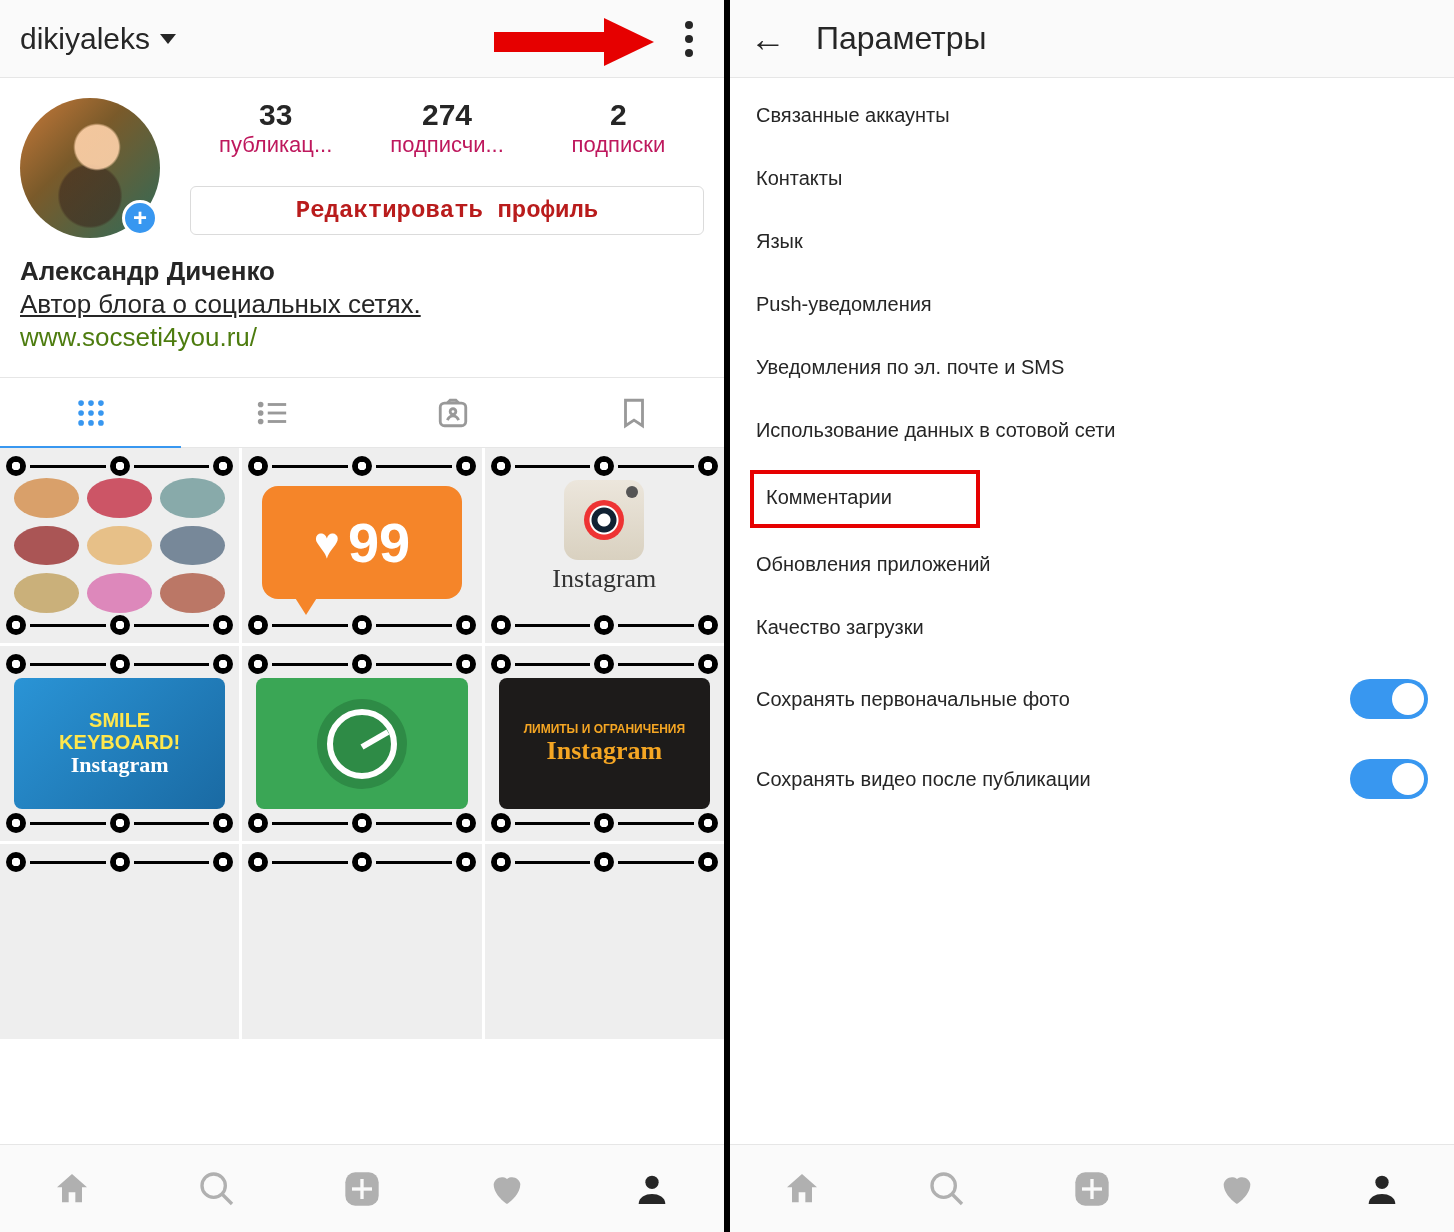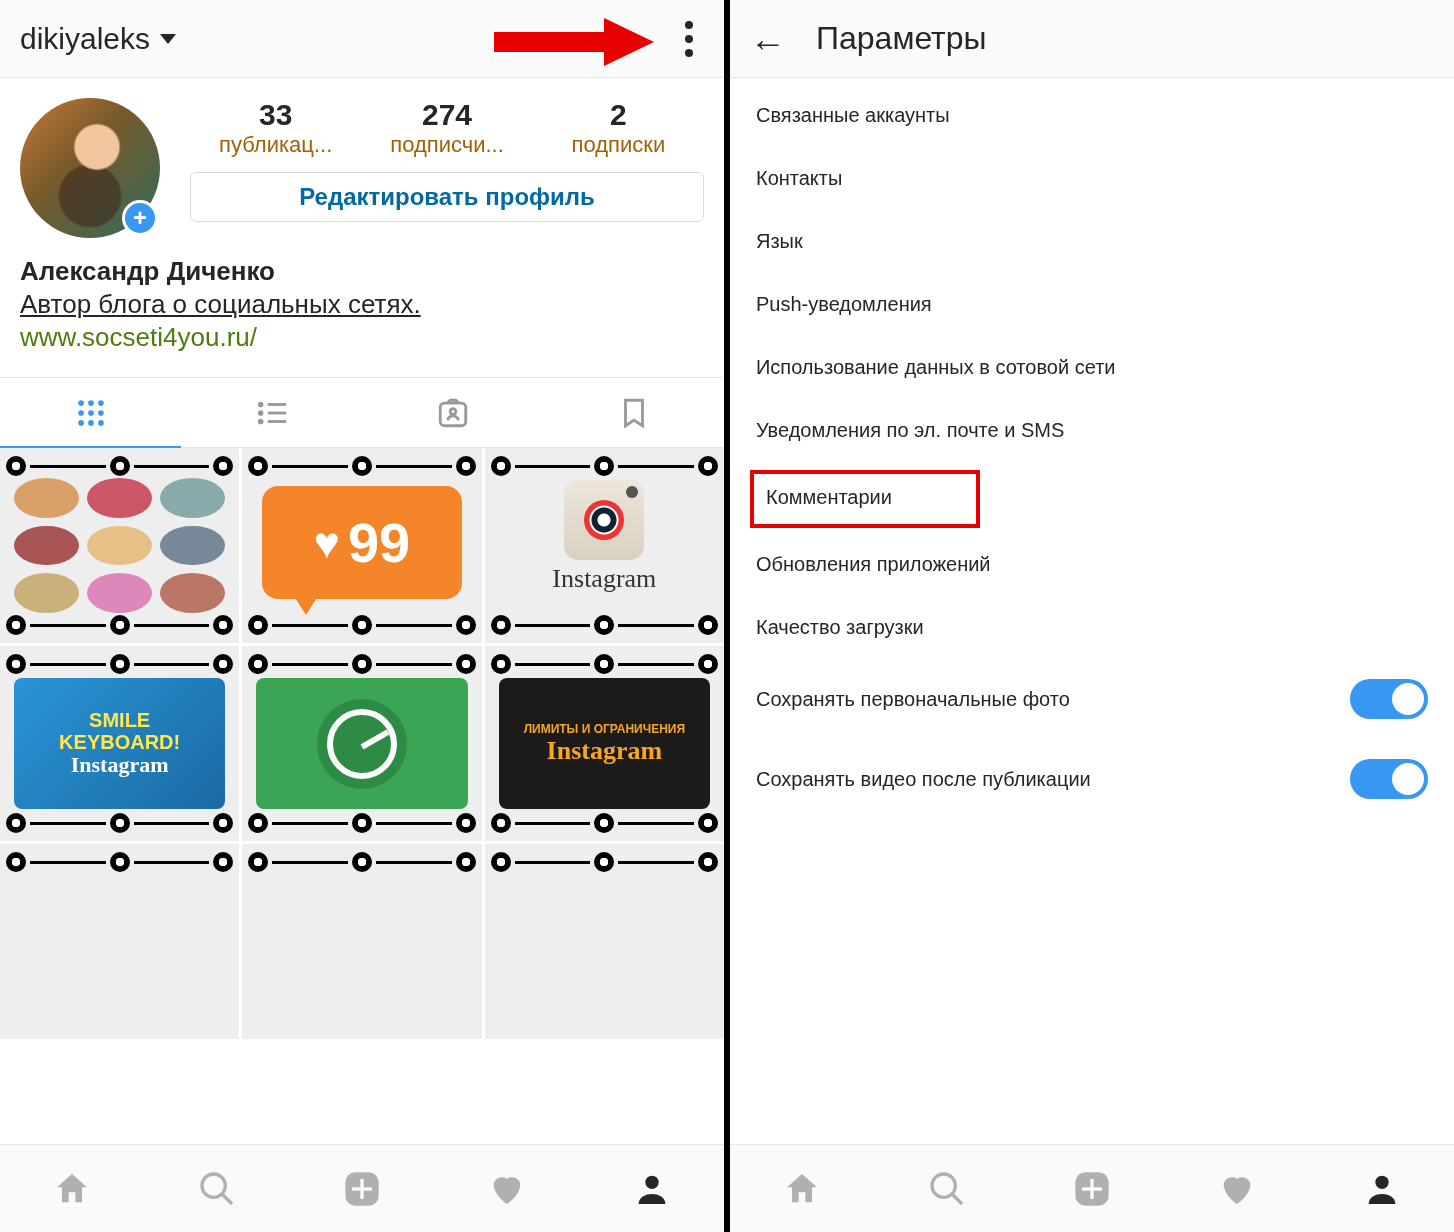--- a/index.html
+++ b/index.html
@@ -114,36 +114,37 @@
   .stat-row {
     display: flex;
     justify-content: space-around;
     text-align: center;
   }
   .stat { flex:1; }
   .stat .n {
     font-size: 30px; font-weight: 700; color: #262626;
   }
   .stat .l {
-    font-size: 22px; color: #a16207;
+    font-size: 22px; color: #be185d;
     white-space: nowrap; overflow: hidden; text-overflow: ellipsis;
     max-width: 150px; margin: 0 auto;
   }
   .edit-btn {
-    margin-top: 14px;
+    margin-top: 28px;
     width: 100%;
     padding: 10px 0;
     border: 1.5px solid #dbdbdb;
     border-radius: 6px;
     background: #fff;
     font-size: 24px;
     font-weight: 600;
-    color: #0369a1;
+    color: #b91c1c;
     text-align: center;
     cursor: pointer;
+    font-family: Liberation Mono, monospace;
   }
   .bio { margin-top: 18px; }
   .bio .name { font-size: 26px; font-weight: 700; color:#262626;}
   .bio .desc { font-size: 26px; color:#262626; margin-top:2px;text-decoration:underline;}
   .bio .link { font-size: 26px; color:#4d7c0f; margin-top:2px; cursor:pointer;}
   
   .tabstrip {
     display:flex; height:70px; background:#fff;
     border-bottom:1px solid #e6e6e6;
   }
@@ -573,24 +574,24 @@
     <div class="setting-item">
         <span class="slabel">Контакты</span>
       </div>
     <div class="setting-item">
         <span class="slabel">Язык</span>
       </div>
     <div class="setting-item">
         <span class="slabel">Push-уведомления</span>
       </div>
     <div class="setting-item">
+        <span class="slabel">Уведомления по эл. почте и SMS</span>
+      </div>
+    <div class="setting-item">
         <span class="slabel">Использование данных в сотовой сети</span>
-      </div>
-    <div class="setting-item">
-        <span class="slabel">Уведомления по эл. почте и SMS</span>
       </div>
     <div class="setting-item highlight">
       <span class="slabel">Комментарии</span>
       <div class="red-box"></div>
     </div>
     <div class="setting-item">
         <span class="slabel">Обновления приложений</span>
       </div>
     <div class="setting-item">
         <span class="slabel">Качество загрузки</span>

